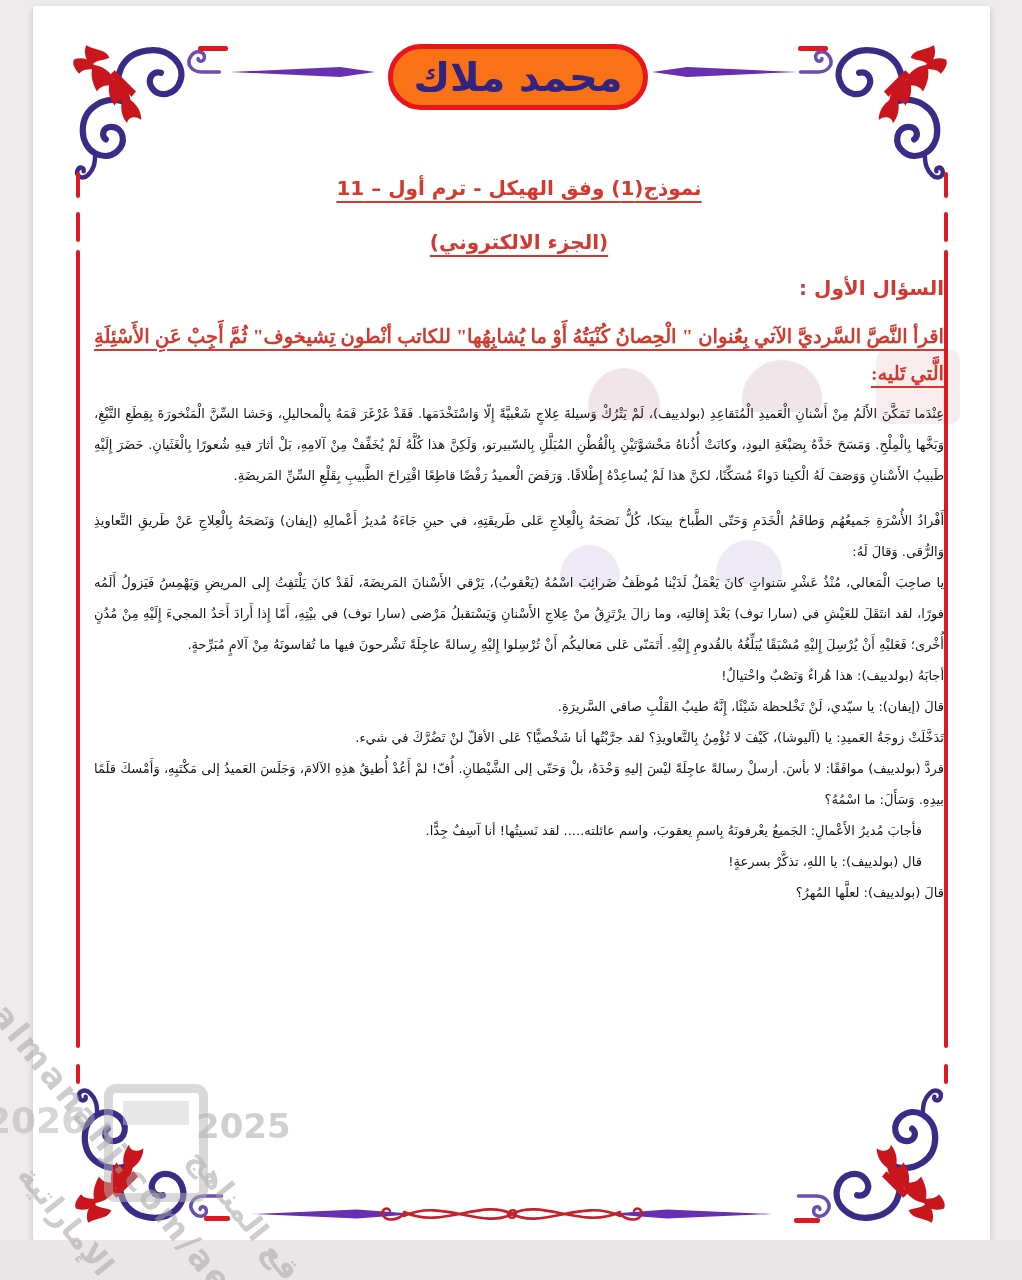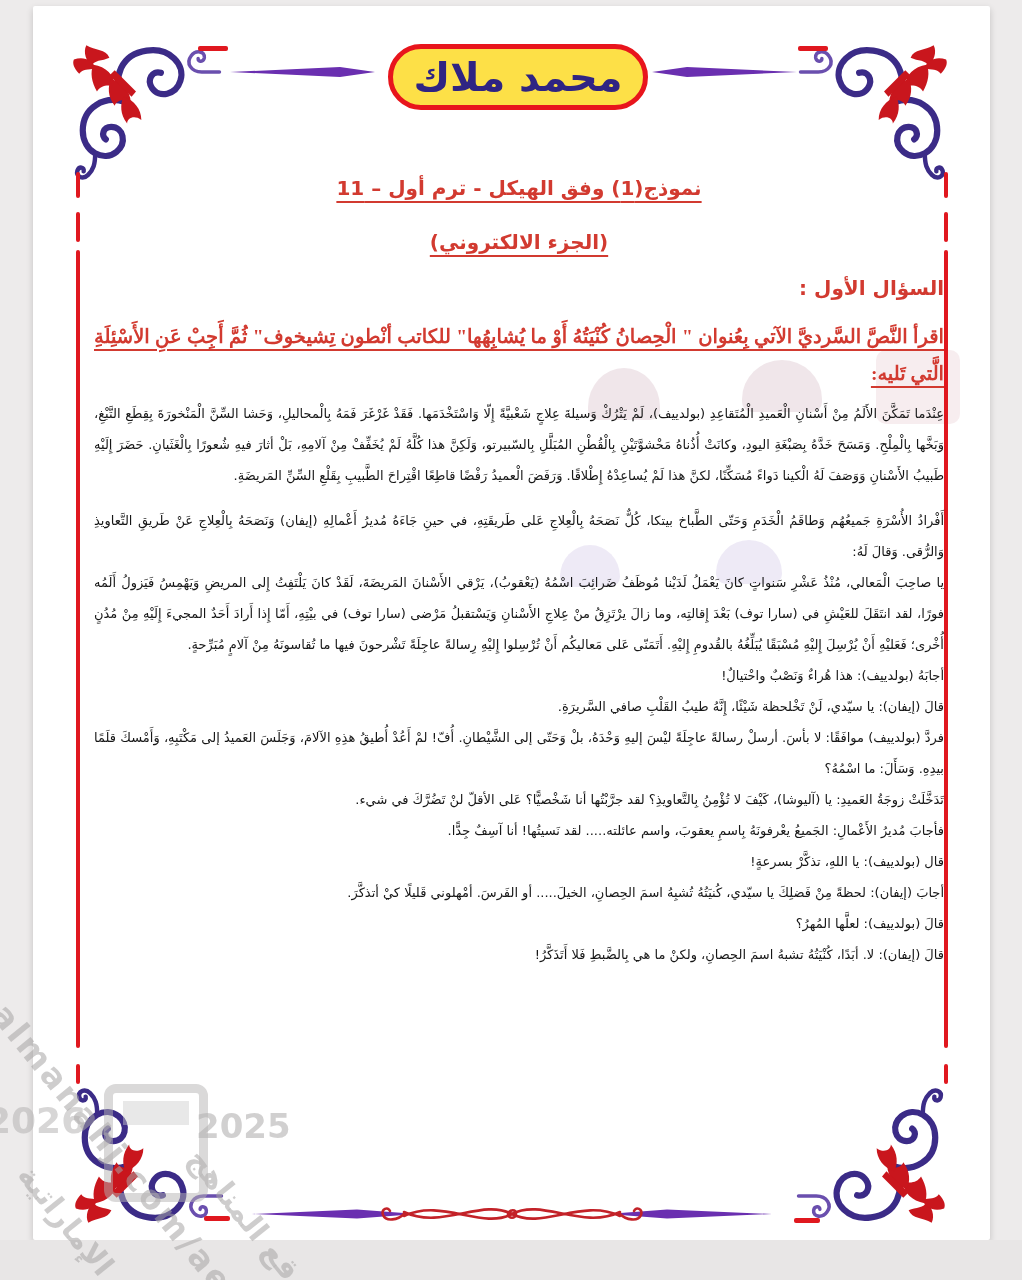--- a/index.html
+++ b/index.html
@@ -26,21 +26,21 @@
   .corner{position:absolute;width:168px;height:142px;}
   .corner.tr{transform:scaleX(-1);}
   .corner.bl{transform:scaleY(-1);}
   .corner.br{transform:scale(-1,-1);}
 
   
   .brand-frame{
     position:absolute;left:388px;top:44px;width:250px;height:56px;
     border:5px solid #e8151c;border-radius:36px;
     display:flex;align-items:center;justify-content:center;
-    background:#fde047;
+    background:#f97316;
   }
   .brand-title{
     font-size:40px;font-weight:bold;color:#2f2483;line-height:1;
     direction:rtl;letter-spacing:1px;
   }
   .taper{position:absolute;top:66px;width:145px;height:12px;}
 
   
   .red-center{
     position:absolute;left:94px;width:850px;text-align:center;
@@ -60,21 +60,21 @@
   }
 
   
   .story{
     position:absolute;left:94px;top:398px;width:850px;direction:rtl;
     color:#161616;font-size:13px;line-height:31px;text-align:justify;
   }
   .story p{margin:0;}
   .story p.gap-after{margin-bottom:14px;}
   .story p.gap-sm{margin-bottom:0;}
-  .story p.indent{}
+  .story p.indent{padding-right:22px;}
 
   
   .bottom-flourish{position:absolute;left:252px;top:1196px;width:520px;height:36px;}
 
   
   .wm{position:absolute;color:rgba(166,164,164,.55);font-weight:bold;pointer-events:none;}
   .wm-site{left:14px;top:996px;font-size:33px;letter-spacing:3px;transform:rotate(51deg);transform-origin:0 0;}
   .wm-2026{left:-14px;top:1100px;font-size:36px;color:rgba(175,173,173,.5);}
   .wm-2025{left:196px;top:1106px;font-size:34px;color:rgba(178,176,176,.6);}
   .wm-ar1{left:208px;top:1142px;font-size:30px;transform:rotate(51deg);transform-origin:0 0;direction:rtl;}
@@ -168,27 +168,25 @@
   <div class="red-center" style="top:230px;">(الجزء الالكتروني)</div>
   <div class="red-right" style="top:276px;">السؤال الأول :</div>
   <div class="q-intro">اقرأ النَّصَّ السَّرديَّ الآتي بِعُنوان " الْحِصانُ كُنْيَتُهُ أَوْ ما يُشابِهُها" للكاتب أنْطون تِشيخوف" ثُمَّ أَجِبْ عَنِ الأَسْئِلَةِ الَّتي تَليه:</div>
 
   <div class="story">
     <p class="gap-after">عِنْدَما تَمَكَّنَ الأَلَمُ مِنْ أَسْنانِ الْعَميدِ الْمُتَقاعِدِ (بولدييف)، لَمْ يَتْرُكْ وَسيلةَ عِلاجٍ شَعْبيَّةً إِلّا وَاسْتَخْدَمَها. فَقَدْ غَرْغَرَ فَمَهُ بِالْمحاليلِ، وَحَشا السِّنَّ الْمَنْخورَةَ بِقِطَعِ التَّبْغِ، وَبَخَّها بِالْمِلْحِ. وَمَسَحَ خَدَّهُ بِصَبْغَةِ اليودِ، وكانَتْ أُذُناهُ مَحْشوَّتَيْنِ بِالْقُطْنِ المُبَلَّلِ بِالسّبيرتو، وَلَكِنَّ هذا كُلَّهُ لَمْ يُخَفِّفْ مِنْ آلامِهِ، بَلْ أثارَ فيهِ شُعورًا بِالْغَثَيانِ. حَضَرَ إِلَيْهِ طَبيبُ الأَسْنانِ وَوَصَفَ لَهُ الْكينا دَواءً مُسَكِّنًا، لكنَّ هذا لَمْ يُساعِدْهُ إِطْلاقًا. وَرَفَضَ الْعميدُ رَفْضًا قاطِعًا اقْتِراحَ الطَّبيبِ بِقَلْعِ السِّنِّ المَريضَةِ.</p>
     <p class="gap-sm">أَفْرادُ الأُسْرَةِ جَميعُهُم وَطاقَمُ الْخَدَمِ وَحَتّى الطَّباخ بيتكا، كُلٌّ نَصَحَهُ بِالْعِلاجِ عَلى طَريقَتِهِ، في حينِ جَاءَهُ مُديرُ أَعْمالِهِ (إيفان) وَنَصَحَهُ بِالْعِلاجِ عَنْ طَريقِ التَّعاويذِ وَالرُّقى. وَقالَ لَهُ:</p>
     <p>يا صاحِبَ الْمَعالي، مُنْذُ عَشْرِ سَنواتٍ كانَ يَعْمَلُ لَدَيْنا مُوظَفُ ضَرائِبَ اسْمُهُ (يَعْقوبُ)، يَرْقي الأَسْنانَ المَريضَةَ، لَقَدْ كانَ يَلْتَفِتُ إِلى المريضِ وَيَهْمِسُ فَيَزولُ أَلَمُه فورًا، لقد انتَقَلَ للعَيْشِ في (سارا توف) بَعْدَ إِقالتِه، وما زالَ يرْتَزِقُ منْ عِلاجِ الأَسْنانِ وَيَسْتقبلُ مَرْضى (سارا توف) في بيْتِهِ، أَمّا إِذا أَرادَ أَحَدٌ المجيءَ إِلَيْهِ مِنْ مُدُنٍ أُخْرى؛ فَعَليْهِ أَنْ يُرْسِلَ إِليْهِ مُسْبَقًا يُبَلِّغُهُ بالقُدومِ إِليْهِ. أَتَمَنّى عَلى مَعاليكُم أَنْ تُرْسِلوا إِليْهِ رِسالةً عاجِلَةً تَشْرحونَ فيها ما تُقاسونَهُ مِنْ آلامٍ مُبَرِّحةٍ.</p>
     <p>أجابَهُ (بولدييف): هذا هُراءٌ وَنَصْبٌ واحْتيالٌ!</p>
     <p>قالَ (إيفان): يا سيّدي، لَنْ تَخْلحظة شَيْئًا، إِنَّهُ طيبُ القَلْبِ صافي السَّريرَةِ.</p>
+    <p>تَدَخَّلَتْ زوجَةُ العَميدِ: يا (آليوشا)، كَيْفَ لا تُؤْمِنُ بِالتَّعاويذِ؟ لقد جرَّبْتُها أنا شَخْصيًّا؟ عَلى الأقلّ لنْ تَضُرَّكَ في شيء.</p>
     <p>فردَّ (بولدييف) موافَقًا: لا بأسَ. أرسلْ رسالةً عاجِلَةً ليْسَ إليهِ وَحْدَهُ، بلْ وَحَتّى إلى الشَّيْطانِ. أُفّ! لمْ أَعُدْ أُطيقُ هذِهِ الآلامَ، وَجَلَسَ العَميدُ إلى مَكْتَبِهِ، وَأَمْسكَ قلَمًا بيدِهِ. وَسَأَلَ: ما اسْمُهُ؟</p>
-    <p>تَدَخَّلَتْ زوجَةُ العَميدِ: يا (آليوشا)، كَيْفَ لا تُؤْمِنُ بِالتَّعاويذِ؟ لقد جرَّبْتُها أنا شَخْصيًّا؟ عَلى الأقلّ لنْ تَضُرَّكَ في شيء.</p>
     <p class="indent">فأجابَ مُديرُ الأَعْمالِ: الجَميعُ يعْرفونَهُ بِاسمِ يعقوبَ، واسم عائلته..... لقد نَسيتُها! أنا آسِفٌ جِدًّا.</p>
     <p class="indent">قال (بولدييف): يا اللهِ، تذكَّرْ بسرعةٍ!</p>
-    <p>أجابَ (إيفان): لحظةً مِنْ فَضلِكَ يا سيّدي، كُنيَتُهُ تُشبِهُ اسمَ الحِصانِ، الخيلَ..... أو الفَرسَ. أمْهلوني قَليلًا كيْ أتذكَّرَ.</p>
     <p>قالَ (بولدييف): لعلَّها المُهرُ؟</p>
-    <p>قالَ (إيفان): لا. أبَدًا، كُنْيَتُهُ تشبهُ اسمَ الحِصانِ، ولكنْ ما هي بِالضَّبطِ فَلا أَتَذَكَّرُ!</p>
   </div>
 
   <svg class="bottom-flourish" viewBox="0 0 520 36">
     <polygon points="0,18 105,13.5 165,18 105,22.5" fill="#6a2fb0"></polygon>
     <polygon points="520,18 415,13.5 355,18 415,22.5" fill="#6a2fb0"></polygon>
     <g stroke="#c32228" stroke-width="2.6" fill="none" stroke-linecap="round">
       <path d="M152,20 C190,2 230,34 260,18"></path>
       <path d="M152,16 C190,34 230,2 260,18"></path>
       <path d="M368,20 C330,2 290,34 260,18"></path>
       <path d="M368,16 C330,34 290,2 260,18"></path>

